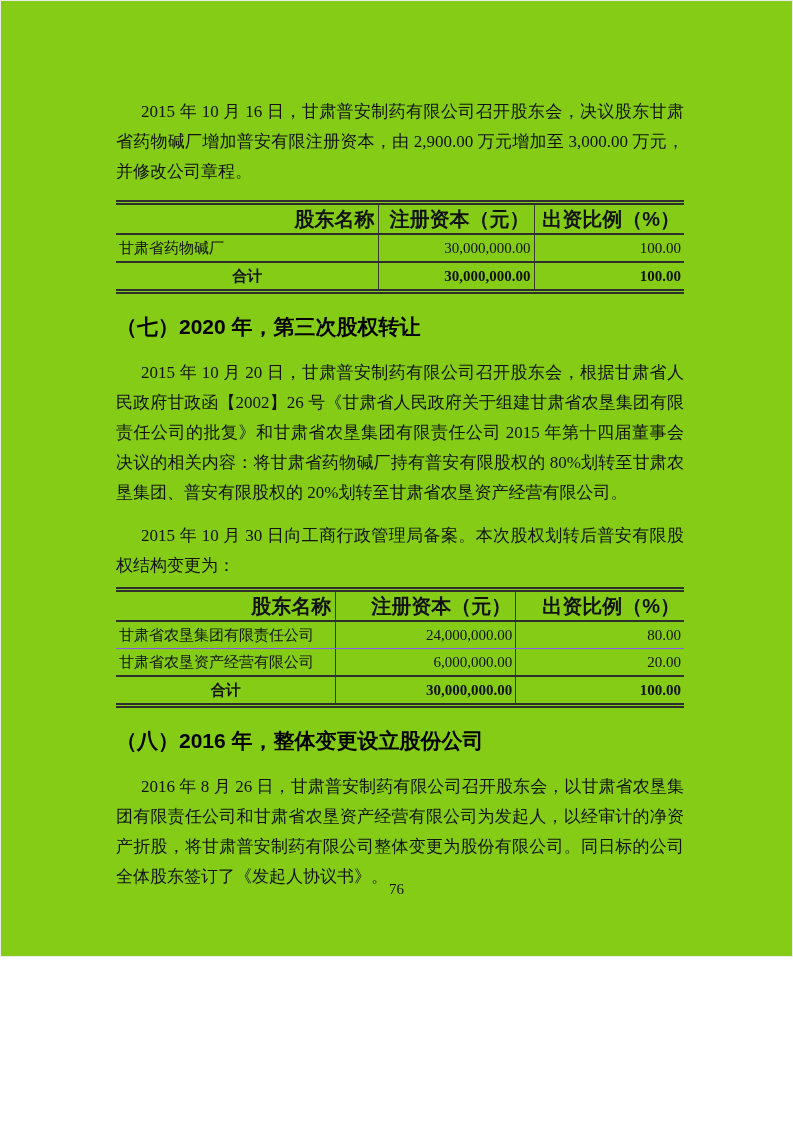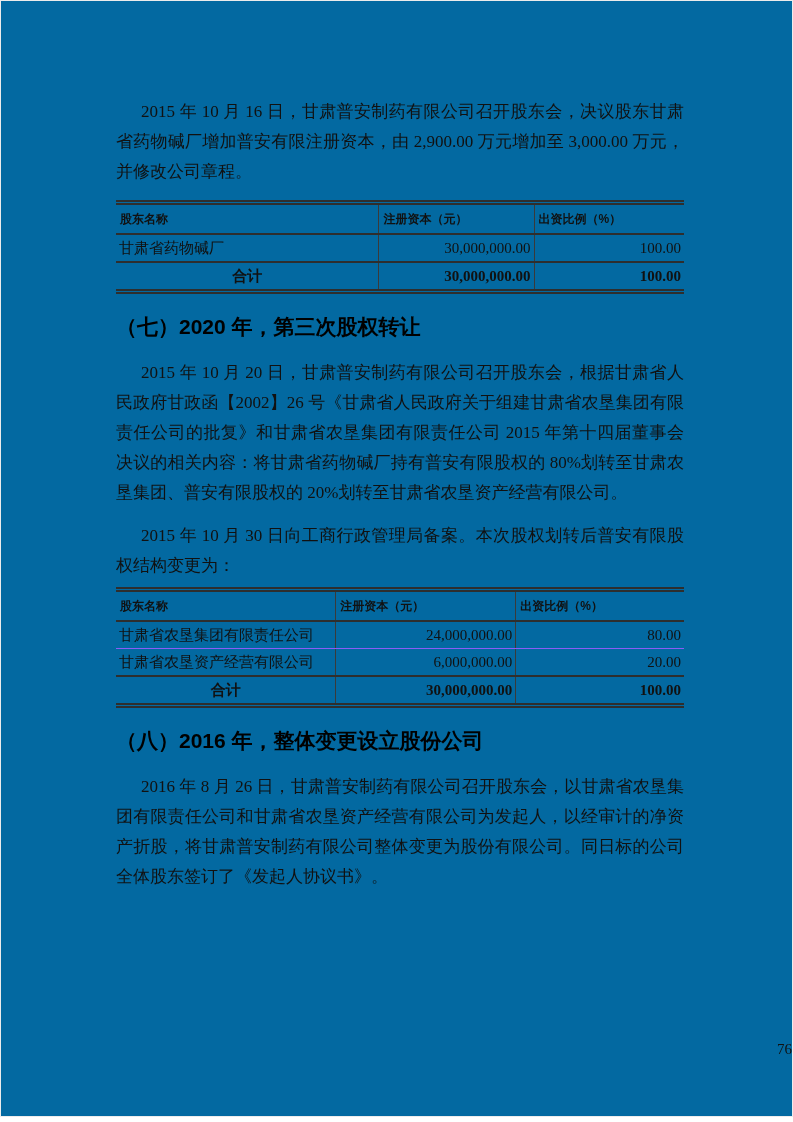--- a/index.html
+++ b/index.html
@@ -1,21 +1,21 @@
 <!DOCTYPE html>
 <html><head>
 <meta charset="utf-8">
 <style>
   * { margin: 0; padding: 0; box-sizing: border-box; }
   html, body { background: #ffffff; }
   .page {
     width: 793px;
-    height: 1117px;
+    height: 957px;
     position: relative;
-    background: #0369a1;
+    background: #84cc16;
     font-family: "Liberation Serif", "DejaVu Serif", serif;
     color: #111111;
     overflow: hidden;
     border: 1px solid #ececec;
   }
   .doc-body {
     position: absolute;
     left: 115px;
     top: 96px;
     width: 568px;
@@ -38,23 +38,23 @@
   table.share-table {
     width: 100%;
     border-collapse: collapse;
     table-layout: fixed;
     border-top: 5px double #2e2e2e;
     border-bottom: 5px double #2e2e2e;
     margin: 2px 0 10px 0;
   }
   table.share-table th {
     font-family: "Liberation Sans", "DejaVu Sans", sans-serif;
-    font-size: 12px;
+    font-size: 20px;
     font-weight: bold;
-    text-align: left;
+    text-align: right;
     padding: 5px 4px;
     border-bottom: 2px solid #2e2e2e;
     line-height: 18px;
   }
   table.share-table td {
     font-size: 15px;
     padding: 4px 3px;
     border-bottom: 1px solid #8b5cf6;
     line-height: 18px;
   }
@@ -66,21 +66,21 @@
     border-bottom: none;
     font-weight: bold;
   }
   tr.total-row td.cell-name { text-align: center; }
   td.fw-normal { font-weight: normal; }
   .page-number {
     position: absolute;
     left: 0;
     bottom: 58px;
     width: 100%;
-    text-align: right;
+    text-align: center;
     font-size: 15px;
     color: #111111;
   }
 </style>
 </head>
 <body>
 
 <div class="page">
   <div class="doc-body">
 

